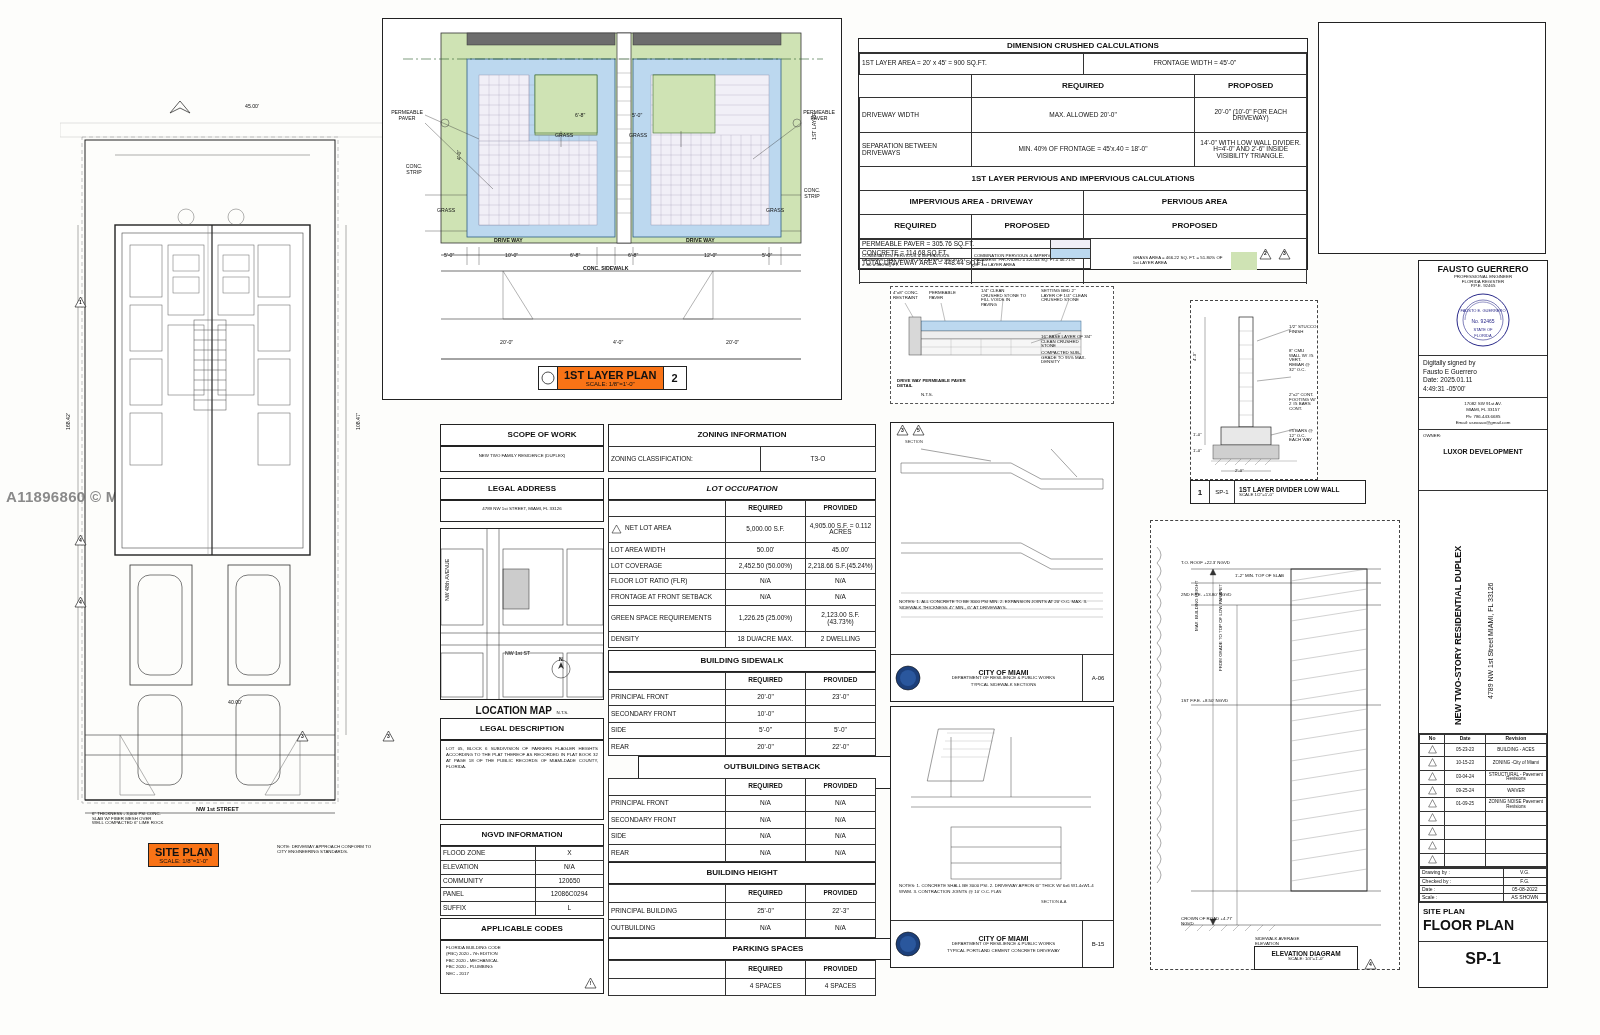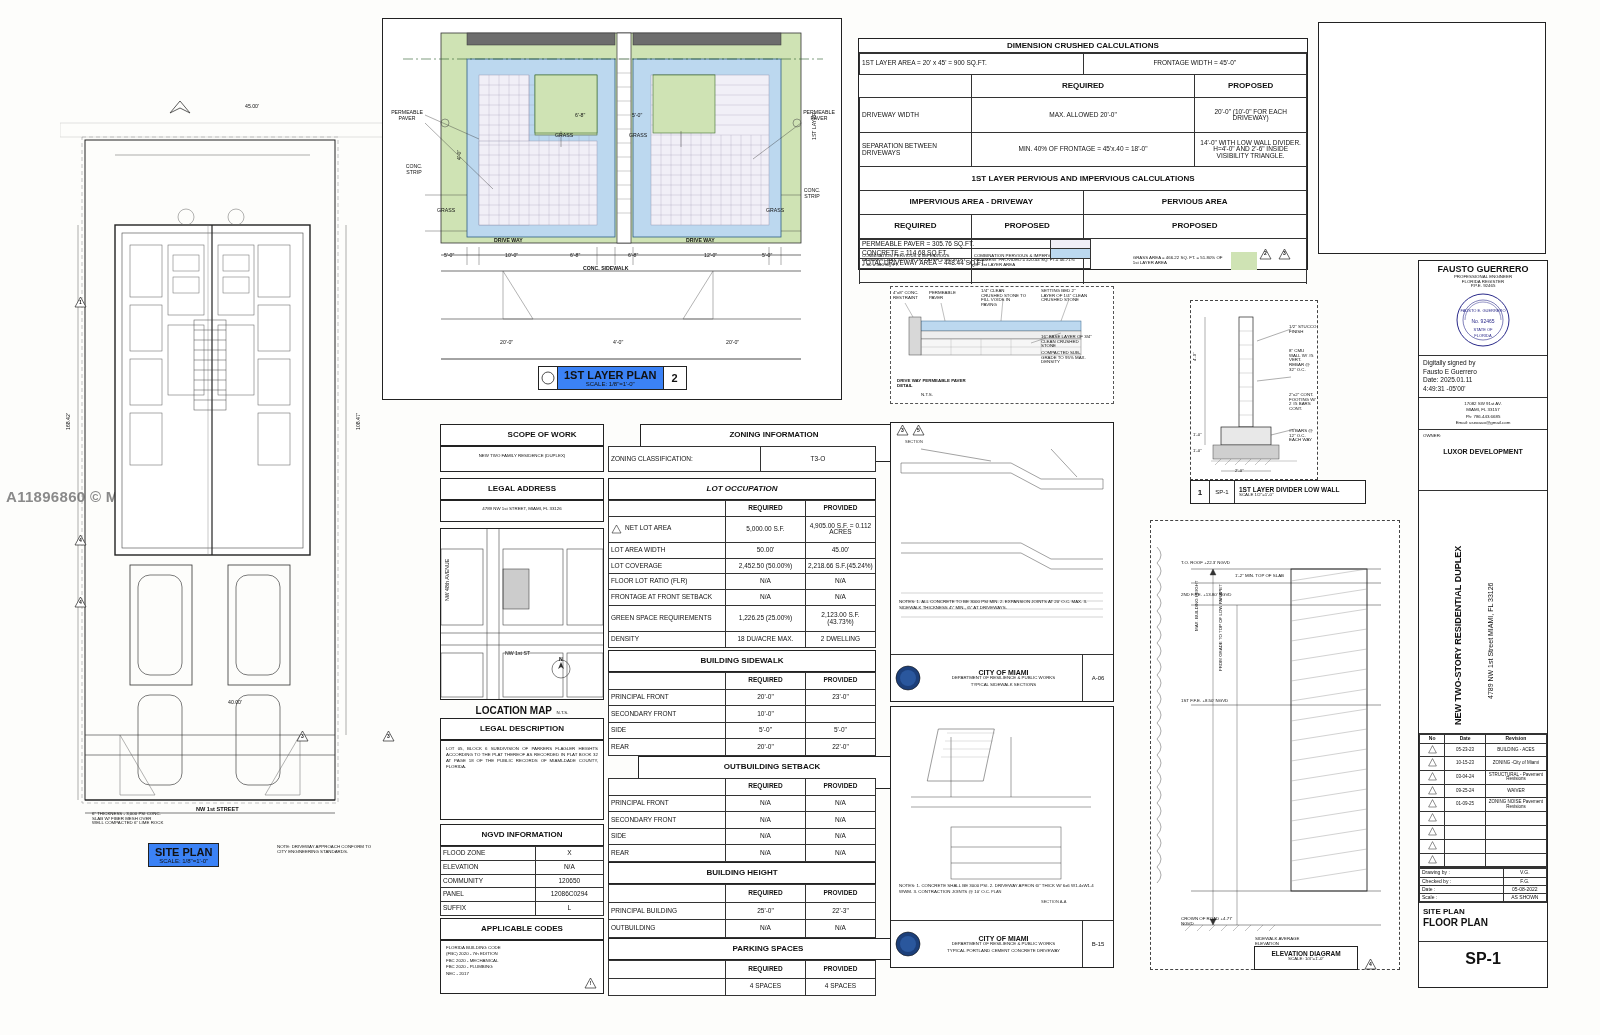--- a/index.html
+++ b/index.html
@@ -14,21 +14,21 @@
   .lbl{position:absolute;font-size:5.2px;line-height:1.1;color:#111;}
   .tiny{font-size:4.4px;line-height:1.05;}
   .mini{font-size:5.6px;}
   .c{text-align:center;}
   .l{text-align:left;}
   .dash{border:1px dashed #444;}
   .grassc{background:#cfe3b4;}
   .bluec{background:#bcd8ef;}
   .paverc{background:#f0eef6;}
   .wm{position:absolute;left:6px;top:488px;font-size:15px;color:#8a8a8a;font-weight:bold;letter-spacing:.3px;}
-  .scalebadge{border:1px solid #222;background:#3b82f6;display:inline-block;padding:2px 6px;}
+  .scalebadge{border:1px solid #222;background:#f97316;display:inline-block;padding:2px 6px;}
   .tritag{position:relative;width:13px;height:12px;}
   .tritag svg{position:absolute;left:0;top:0;}
   .tritag span{position:absolute;left:0;top:3px;width:13px;text-align:center;font-size:5px;font-weight:bold;}
   .rot{transform:rotate(-90deg);transform-origin:left top;white-space:nowrap;}
   .secthead{font-weight:bold;font-size:8px;text-align:center;border:1px solid #333;padding:2px 0;background:#fff;}
 </style>
 </head>
 <body>
 
 <div class="sheet">
@@ -505,21 +505,21 @@
       <div>NEC - 2017</div>
     </div>
     <div style="position:absolute;right:6px;bottom:4px;" class="tritag">
       <svg width="13" height="12">
           <polygon points="6.5,1 12,11 1,11" fill="#fff" stroke="#222" stroke-width="0.7"></polygon>
         </svg>
         <span>!</span>
     </div>
   </div>
 
-  <div class="box" style="left:640px;top:424px;width:268px;height:38px;">
+  <div class="box" style="left:608px;top:424px;width:268px;height:38px;">
     <div class="secthead" style="border:none;line-height:20px;padding:0;">ZONING INFORMATION</div>
   </div>
   <div class="box nb" style="left:608px;top:446px;width:268px;height:26px;border:none;">
     <table>
       <tbody>
           <tr>
         <td class="l" style="width:55%">ZONING CLASSIFICATION:</td>
         <td>T3-O</td>
       </tr>
     </tbody>
@@ -1087,21 +1087,21 @@
         <tr>
               <td class="l" style="font-size:5px;">Scale :</td>
               <td style="font-size:5px;">AS SHOWN</td>
             </tr>
       </tbody>
         </table>
     </div>
 
     <div style="padding:4px;border-bottom:1px solid #333;height:30px;">
       <div style="font-size:8px;font-weight:bold;line-height:1.2;">SITE PLAN</div>
-      <div style="font-size:10px;font-weight:bold;line-height:1.2;">FLOOR PLAN</div>
+      <div style="font-size:14px;font-weight:bold;line-height:1.2;">FLOOR PLAN</div>
     </div>
 
     <div style="height:34px;display:flex;align-items:center;justify-content:center;">
       <span style="font-size:16px;font-weight:bold;">SP-1</span>
     </div>
   </div>
 
 </div>
 
 </body></html>

